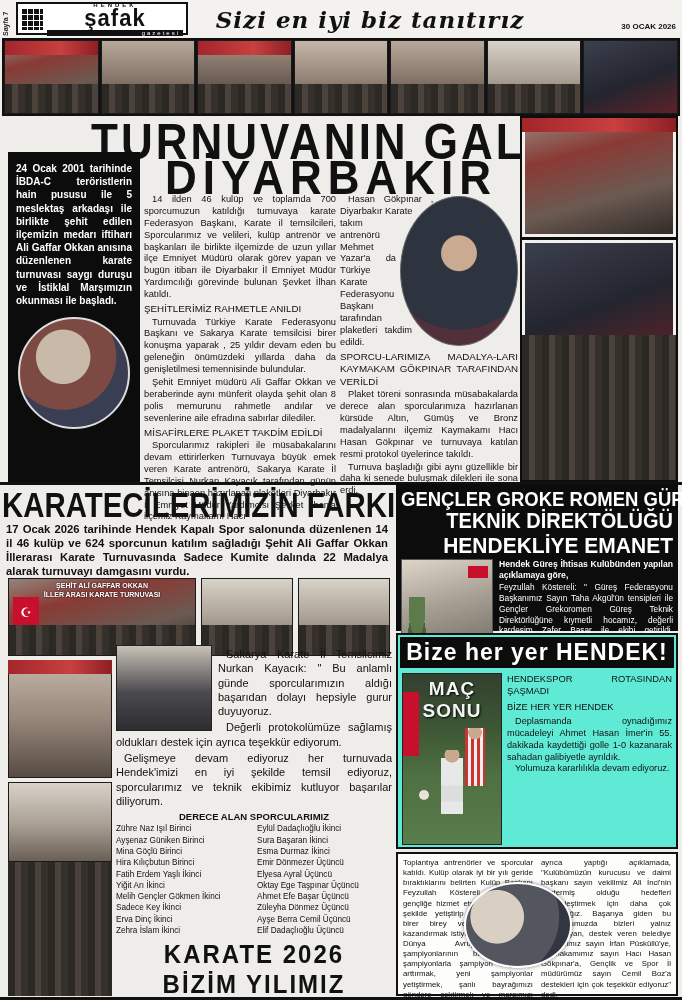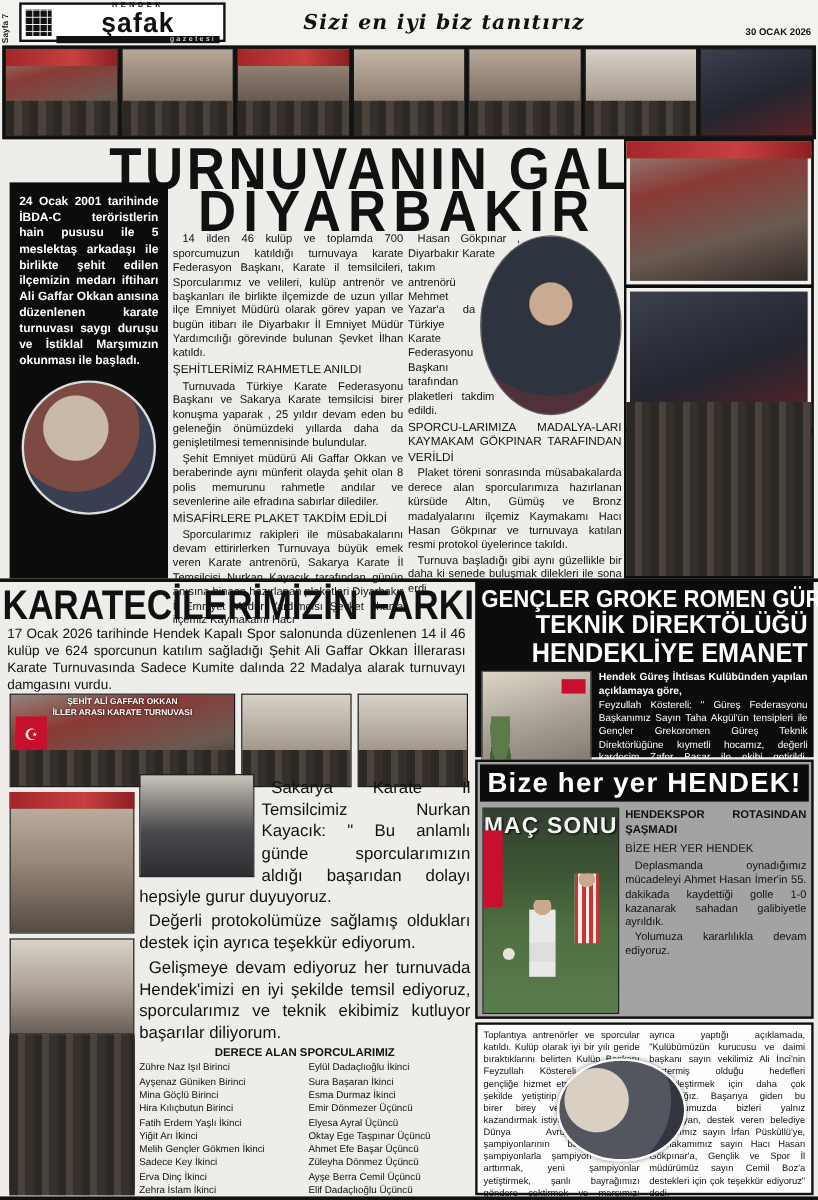--- a/index.html
+++ b/index.html
@@ -9,21 +9,21 @@
 
   
   .header{left:0;top:0;width:682px;height:38px;background:#f4f2ef}
   .pageno{left:2px;top:4px;width:12px;height:32px;font-size:7px;font-weight:bold;writing-mode:vertical-rl;transform:rotate(180deg);color:#222}
   .masthead{left:16px;top:2px;width:172px;height:33px;border:2px solid #111;background:#fff;display:flex;align-items:center;padding:1px 3px}
   .mast-logo{width:22px;height:22px;background:#111;margin-right:4px;background-image:linear-gradient(#fff 1px,transparent 1px),linear-gradient(90deg,#fff 1px,transparent 1px);background-size:6px 6px;flex:none}
   .mast-text{flex:1;line-height:1}
   .mast-top{font-size:6px;font-weight:bold;letter-spacing:3px;text-align:center}
   .mast-name{font-size:22px;font-weight:900;letter-spacing:1px;text-align:center;transform:scaleY(1.05)}
   .mast-sub{background:#111;color:#fff;font-size:6px;text-align:right;padding:0 3px;letter-spacing:2px}
-  .slogan{left:205px;top:2px;width:330px;height:34px;display:flex;align-items:center;justify-content:center;font-family:"DejaVu Serif",serif;font-style:italic;font-weight:bold;font-size:17px;letter-spacing:1px}
+  .slogan{left:205px;top:2px;width:330px;height:34px;display:flex;align-items:center;justify-content:center;font-family:"DejaVu Serif",serif;font-style:italic;font-weight:bold;font-size:23px;letter-spacing:1px}
   .date{right:6px;top:22px;font-size:8px;font-weight:bold}
 
   
   .strip{left:2px;top:38px;width:678px;height:78px;display:flex;gap:2px;background:#111;border:2px solid #111}
   .strip .ph{flex:1;position:relative;overflow:hidden}
 
   .ph{background:#7a6d63;border:1px solid #1a1a1a}
   .g1{background:linear-gradient(180deg,#b7a89a 0%,#8d7d71 45%,#4f463f 100%)}
   .g2{background:linear-gradient(180deg,#a59384 0%,#7c6c61 40%,#3f3833 100%)}
   .g3{background:linear-gradient(165deg,#93857b 0%,#8a3a35 30%,#6b5a51 65%,#322b28 100%)}
@@ -45,67 +45,67 @@
   .col1 p,.col2 p{text-indent:8px;margin-bottom:1px}
   .subhead{font-weight:normal;font-size:9.8px;margin:2px 0 1px}
   .speaker{float:right;width:118px;height:150px;border-radius:50%;margin:2px 0 3px 4px;background:radial-gradient(circle at 50% 38%,#caab92 0 16%,#2e3340 17% 70%,#52303a 71% 100%);border:1px solid #666;shape-outside:circle(50%)}
   .rightstrip{left:520px;top:116px;width:158px;height:366px;background:#0d0d0d;border:2px solid #0d0d0d;display:flex;flex-direction:column;gap:3px}
   .rightstrip .ph{flex:1;border:3px solid #f2f0ec}
 
   .hrule{left:0;top:482px;width:682px;height:3px;background:#111}
 
   
   .kar-head{left:2px;top:486px;width:390px;font-size:30px;font-weight:900;letter-spacing:0px;white-space:nowrap;transform:scale(0.98,1.15);transform-origin:left top}
-  .kar-intro{left:6px;top:522px;width:382px;font-size:11.3px;font-weight:normal;line-height:1.25;text-align:justify}
+  .kar-intro{left:6px;top:522px;width:382px;font-size:11.3px;font-weight:bold;line-height:1.25;text-align:justify}
   .kar-photos{left:8px;top:578px;width:382px;height:78px;display:flex;gap:5px}
   .bannerph{width:188px;position:relative;overflow:hidden}
   .banner-t{position:absolute;left:0;top:3px;right:0;text-align:center;color:#fff;font-size:7px;font-weight:bold;text-shadow:0 0 2px #000;line-height:1.25}
   .flagbit{position:absolute;left:4px;top:18px;width:26px;height:30px;background:#c8102e;color:#fff;font-size:13px;display:flex;align-items:center;justify-content:center}
   .podA,.podB{flex:1;position:relative}
   .leftphotos{left:8px;top:660px;width:104px;height:336px;display:flex;flex-direction:column;gap:4px}
   .leftphotos .ph{width:100%}
   .lp1{height:118px}
   .lp2{height:80px}
   .lpblack{height:126px;background:#0b0b0b;border:1px solid #000;padding:3px;display:flex;flex-direction:column;gap:3px}
   .lpblack .ph{flex:1;border:1px solid #333}
 
   .kar-content{left:116px;top:645px;width:276px}
   .teamfloat{float:left;width:96px;height:86px;margin:0 6px 3px 0;background:linear-gradient(180deg,#c9c2b8 0%,#4b4a4e 55%,#2d2c30 100%);border:1px solid #222}
   .kar-p1{font-size:9.6px;font-weight:bold;line-height:1.3;text-align:justify}
-  .kar-q{font-size:14px;line-height:1.3;text-align:justify;margin-top:2px;text-indent:8px}
+  .kar-q{font-size:11px;line-height:1.3;text-align:justify;margin-top:2px;text-indent:8px}
   .wtitle{font-size:9.5px;font-weight:bold;text-align:center;margin-top:3px}
   .wcols{display:flex;gap:6px;margin-top:1px}
   .wcol{flex:1;font-size:8.2px;line-height:1.38}
 
   .k26-h{font-size:24px;font-weight:900;text-align:center;letter-spacing:2px;line-height:1.05;margin-top:5px;transform:scaleY(1.1)}
 
   
   .gures{left:396px;top:484px;width:282px;height:147px;background:#0c0c0c;color:#fff;padding:3px 5px}
   .gures-h1{font-size:18.5px;font-weight:900;white-space:nowrap;transform:scaleY(1.1);transform-origin:left top}
   .gures-h2{font-size:20px;font-weight:900;text-align:right;white-space:nowrap;transform:scaleY(1.08);transform-origin:right top}
   .gures-h3{font-size:21px;font-weight:900;text-align:right;white-space:nowrap;transform:scaleY(1.08);transform-origin:right top}
   .gures-row{display:flex;gap:6px;margin-top:3px}
   .gures-ph{width:92px;height:96px;flex:none;background:linear-gradient(165deg,#ddd6c8 0%,#a9a196 45%,#6f6a60 100%);position:relative;border:1px solid #555}
   .plant{position:absolute;left:2px;bottom:2px;width:26px;height:55px;background:radial-gradient(ellipse at 50% 20%,#5d7a4a 0 45%,transparent 46%),radial-gradient(ellipse at 50% 80%,#46603a 0 50%,transparent 51%)}
   .gflag{position:absolute;right:4px;top:6px;width:20px;height:12px;background:#c8102e}
   .gures-tx{flex:1;font-size:8.3px;line-height:1.3;text-align:justify}
   .gures-lead{font-weight:bold;font-size:8.6px;margin-bottom:1px}
 
-  .hspor{left:396px;top:633px;width:282px;height:216px;border:2px solid #111;background:#a3a3a3}
+  .hspor{left:396px;top:633px;width:282px;height:216px;border:2px solid #111;background:#5eead4}
   .hspor-bar{background:#0c0c0c;color:#fff;margin:2px;text-align:center;font-size:23px;font-weight:900;letter-spacing:1px;padding:2px 0;transform-origin:top}
   .hspor-row{display:flex;gap:5px;padding:3px 4px}
-  .football{width:114px;height:172px;flex:none;position:relative;background:linear-gradient(180deg,#33402f 0%,#3c5534 30%,#4f7042 60%,#5a7d4c 100%);border:1px solid #222;overflow:hidden}
+  .football{width:100px;height:172px;flex:none;position:relative;background:linear-gradient(180deg,#33402f 0%,#3c5534 30%,#4f7042 60%,#5a7d4c 100%);border:1px solid #222;overflow:hidden}
   .fb-flag{position:absolute;left:0;top:18px;width:16px;height:64px;background:#c8102e}
   .fb-title{position:absolute;left:0;top:4px;right:0;text-align:center;color:#f4f4f4;font-size:19px;font-weight:900;letter-spacing:1px;text-shadow:1px 1px 2px #000}
   .fb-score{position:absolute;left:0;bottom:8px;right:0;text-align:center;color:#fff;font-size:24px;font-weight:900;letter-spacing:14px;text-shadow:1px 1px 2px #000}
   .playerW{position:absolute;left:38px;bottom:30px;width:22px;height:64px;background:radial-gradient(circle at 50% 8%,#c9a98d 0 12%,transparent 13%),linear-gradient(180deg,transparent 12%,#e8e8e8 13% 55%,#ddd 56% 80%,#e8e8e8 81% 100%)}
   .playerR{position:absolute;right:16px;bottom:58px;width:20px;height:58px;background:radial-gradient(circle at 50% 8%,#c9a98d 0 12%,transparent 13%),repeating-linear-gradient(90deg,#c33 0 3px,#eee 3px 6px)}
   .ball{position:absolute;left:16px;bottom:44px;width:10px;height:10px;border-radius:50%;background:#e8e4da}
   .hspor-tx{flex:1;font-size:9.2px;line-height:1.3;text-align:justify}
-  .hspor-sub{font-weight:bold;font-size:9.4px;margin-bottom:3px}
+  .hspor-sub{font-weight:normal;font-size:9.4px;margin-bottom:3px}
   .hspor-sub2{font-weight:normal;font-size:9.4px;margin:4px 0 2px}
   .hspor-tx p{text-indent:8px}
 
   .toplanti{left:396px;top:852px;width:282px;height:144px;border:2px solid #111;background:#fdfdfc;padding:4px 5px;position:absolute}
   .top-cols{display:flex;gap:8px;height:100%}
   .top-col{flex:1;font-size:7.8px;line-height:1.3;text-align:justify}
   .top-circle{position:absolute;left:66px;top:28px;width:108px;height:86px;border-radius:50%;border:2px solid #fff;background:radial-gradient(circle at 30% 40%,#d9cfc2 0 30%,#54565f 31% 70%,#333640 71% 100%);box-shadow:0 0 4px rgba(0,0,0,.5)}
 
   .botline{left:0;top:997px;width:682px;height:3px;background:#111}
 </style>

